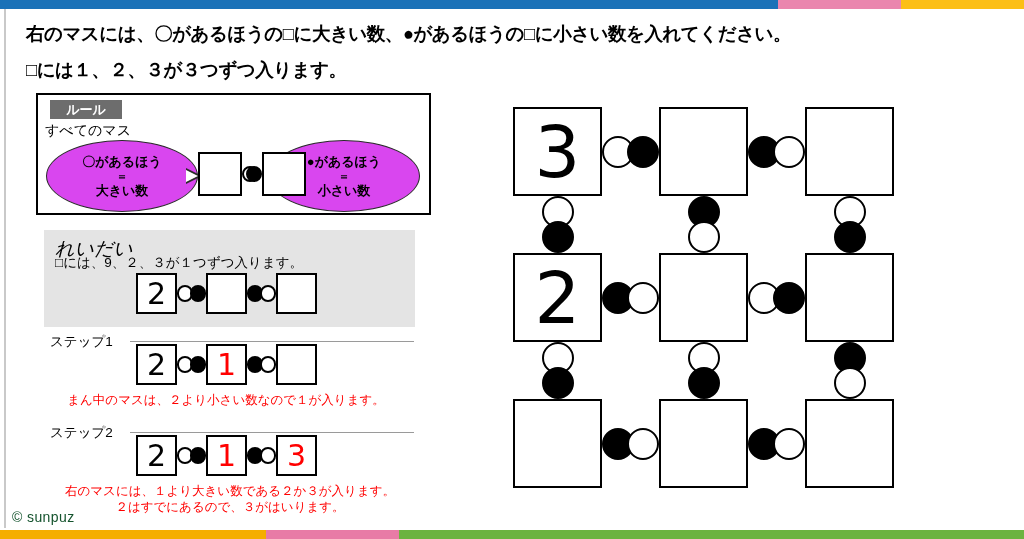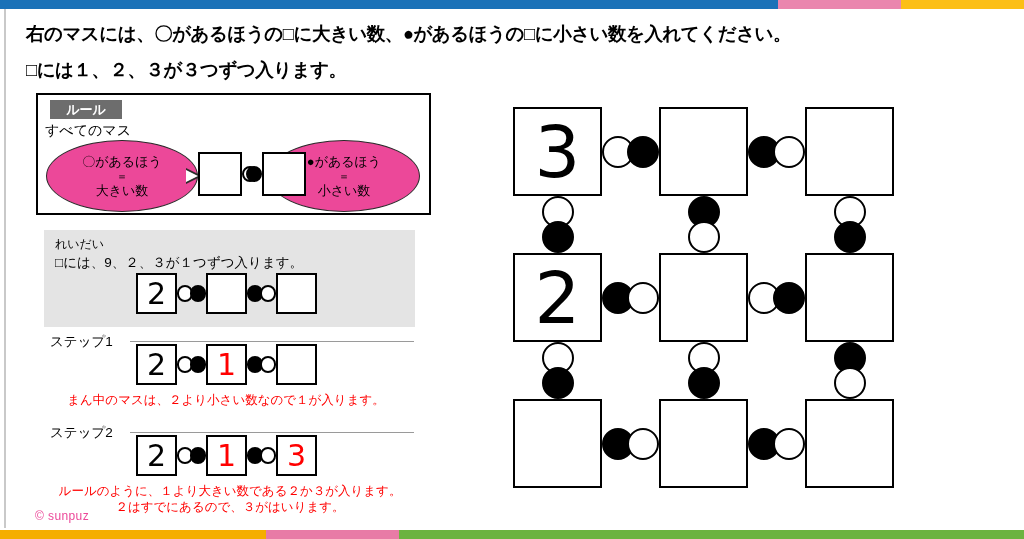--- a/index.html
+++ b/index.html
@@ -31,23 +31,23 @@
 
   
   #rulebox{position:absolute;left:36px;top:93px;width:395px;height:122px;
            border:2.5px solid #000;box-sizing:border-box;background:#fff;}
   #rulechip{position:absolute;left:50px;top:100px;width:72px;height:19px;
             background:#6d6d6d;color:#fff;font-size:13px;font-weight:bold;
             text-align:center;line-height:19px;letter-spacing:0px;}
   #rulesub{position:absolute;left:45px;top:122px;font-size:14px;}
 
   .bubble{position:absolute;border:1.6px solid #2b2b2b;border-radius:50%;
-          background:#ec4899;text-align:center;box-sizing:border-box;
+          background:#d946ef;text-align:center;box-sizing:border-box;
           display:flex;flex-direction:column;justify-content:center;align-items:center;
-          font-size:13px;line-height:1.22;}
+          font-size:13px;line-height:1.22;font-weight:bold;}
   #bubbleL{left:46px;top:140px;width:152px;height:72px;}
   #bubbleR{left:268px;top:140px;width:152px;height:72px;}
   .bubble .r1{white-space:nowrap;}
   .bubble .r2{font-size:11px;line-height:1;margin:1px 0;}
   .bubble .r3{white-space:nowrap;}
   .tail{position:absolute;width:0;height:0;border-top:8px solid transparent;
         border-bottom:8px solid transparent;}
   #tailL{left:186px;top:168px;border-left:16px solid #2b2b2b;}
   #tailR{left:264px;top:168px;border-right:16px solid #2b2b2b;}
   #tailLi{left:186px;top:170px;border-top:6px solid transparent;border-bottom:6px solid transparent;
@@ -65,38 +65,38 @@
   .dot.open{border:2.4px solid #000;background:#fff;}
   .dot.filled{background:#000;border:2.4px solid #000;}
   .link{position:absolute;background:#000;}
 
   
   #rs1{left:198px;top:152px;width:44px;height:44px;}
   #rs2{left:262px;top:152px;width:44px;height:44px;}
 
   
   #example{position:absolute;left:44px;top:230px;width:371px;height:97px;background:#e4e4e4;}
-  #exTitle{position:absolute;left:55px;top:236px;font-size:12px;}
+  #exTitle{position:absolute;left:55px;top:236px;font-size:19px;font-style:italic;}
   #exText{position:absolute;left:55px;top:254px;font-size:13.5px;}
 
   
   .stepLabel{position:absolute;font-size:13.5px;}
   .stepRule{position:absolute;height:0;border-top:1.6px solid #9a9a9a;}
   #st1{left:50px;top:333px;}
   #st1r{left:130px;top:341px;width:284px;}
   #st2{left:50px;top:424px;}
   #st2r{left:130px;top:432px;width:284px;}
 
   .note{position:absolute;color:#ff0000;font-size:12.5px;white-space:nowrap;text-align:center;}
   #note1{left:56px;top:392px;width:340px;}
   #note2{left:52px;top:483px;width:356px;}
   #note3{left:52px;top:499px;width:356px;}
 
-  #copyright{position:absolute;left:12px;top:509px;font-size:12px;color:#ec4899;
-             letter-spacing:0.4px;margin-left:23px;}
+  #copyright{position:absolute;left:12px;top:509px;font-size:14px;color:#14532d;
+             letter-spacing:0.4px;}
 
   .big{font-size:72px;}
 </style>
 </head>
 <body>
 
 <div id="page">
 
   <div id="topbar" class="bar">
       <div class="seg" style="background: rgb(27, 114, 184); width: 76%;"></div>
@@ -138,21 +138,21 @@
   <div id="example-strip"></div>
 
   <div id="st1" class="stepLabel">ステップ1</div>
   <div id="st1r" class="stepRule"></div>
   <div id="step1-strip"></div>
   <div id="note1" class="note">まん中のマスは、２より小さい数なので１が入ります。</div>
 
   <div id="st2" class="stepLabel">ステップ2</div>
   <div id="st2r" class="stepRule"></div>
   <div id="step2-strip"></div>
-  <div id="note2" class="note">ルールのように、１より大きい数である２か３が入ります。</div>
+  <div id="note2" class="note">右のマスには、１より大きい数である２か３が入ります。</div>
   <div id="note3" class="note">２はすでにあるので、３がはいります。</div>
 
   <div id="puzzle-grid"></div>
 
   <div id="copyright">© sunpuz</div>
 
   <div id="bottombar" class="bar">
       <div class="seg" style="background: rgb(245, 174, 0); width: 26%;"></div>
       <div class="seg" style="background: rgb(232, 123, 166); width: 13%;"></div>
       <div class="seg" style="background: rgb(108, 179, 63); width: 61%;"></div>

